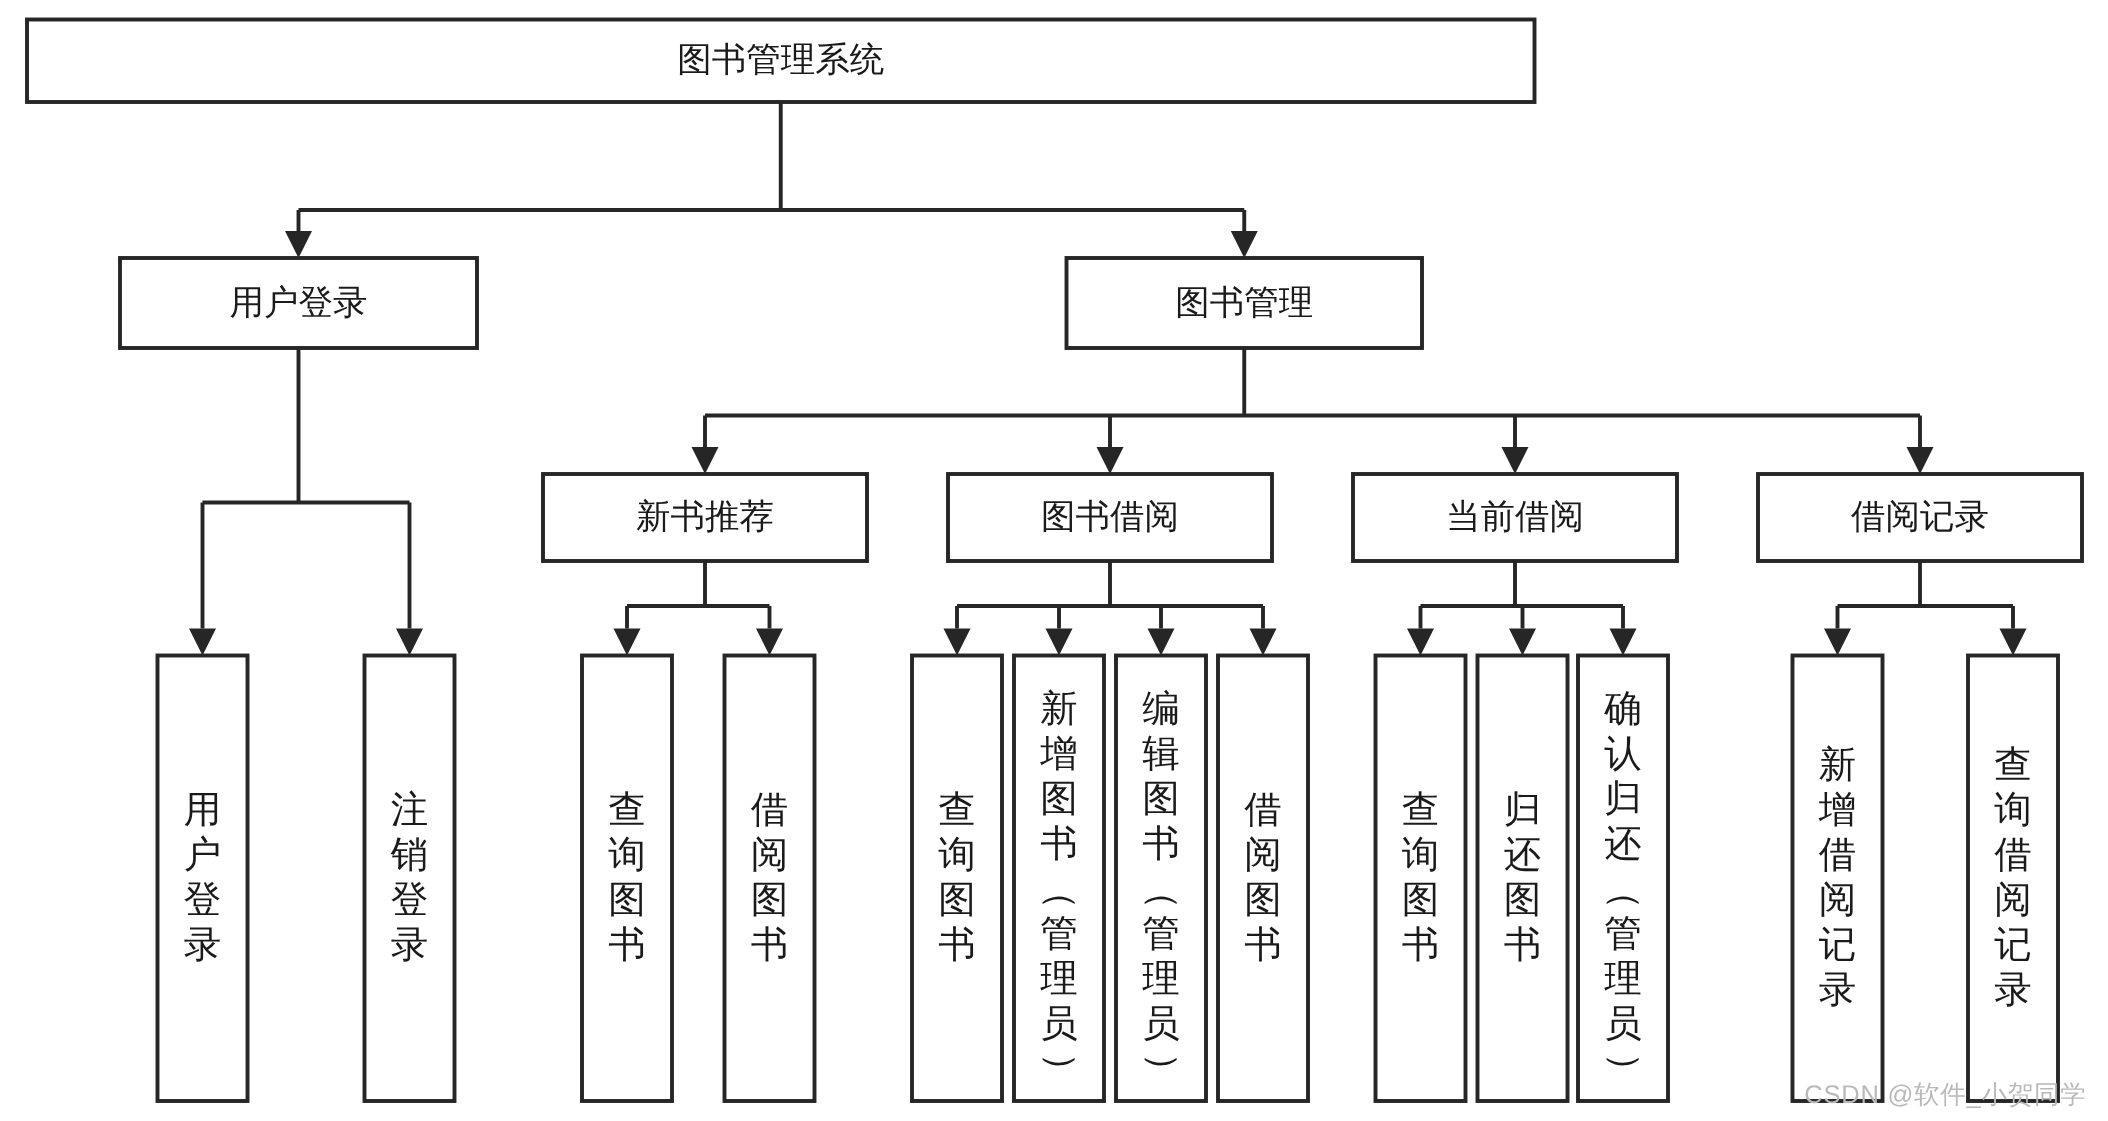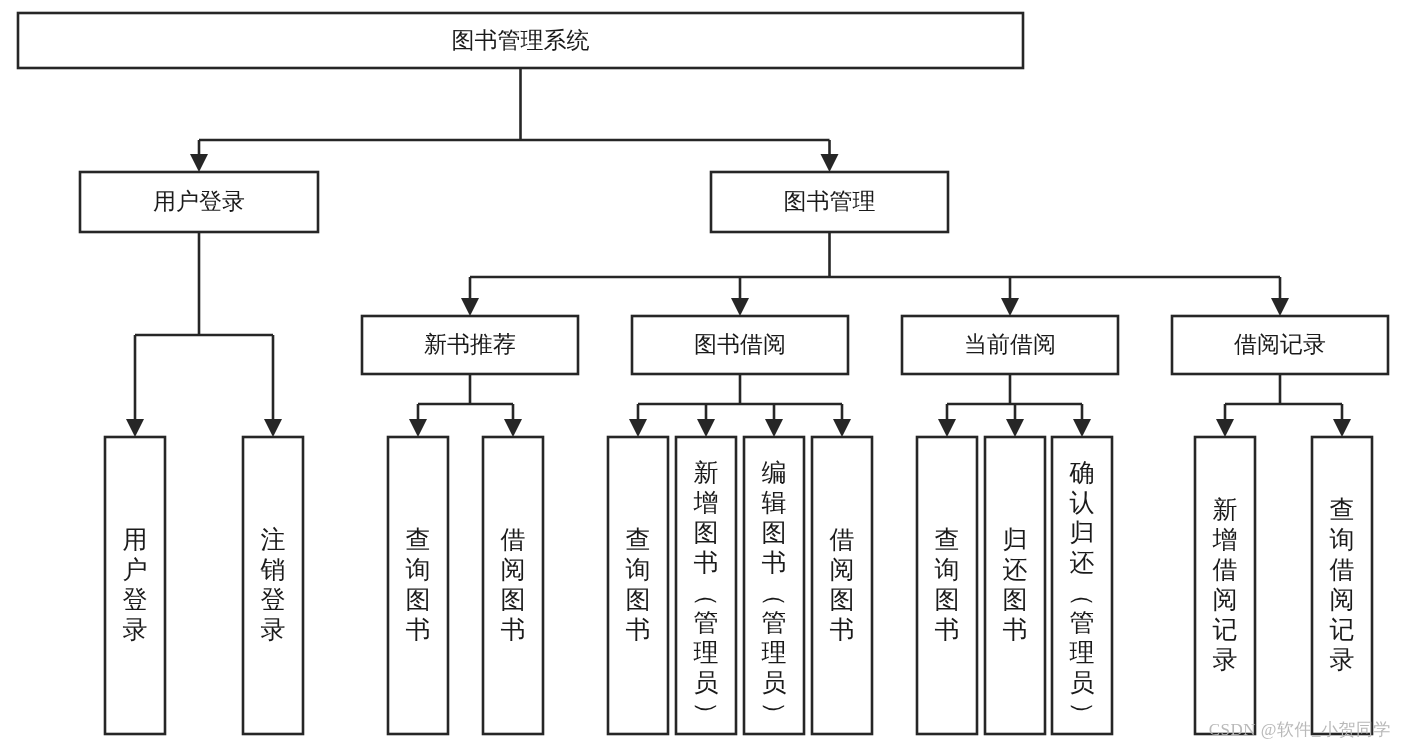--- a/index.html
+++ b/index.html
@@ -48,21 +48,21 @@
   .arrowhead {
     fill: #262626;
     stroke: none;
   }
   .watermark {
     position: absolute;
     right: 14px;
     bottom: 6px;
     font-size: 17px;
     color: #b9b9b9;
-    font-family: Liberation Serif, serif;
+    font-family: Liberation Sans, sans-serif;
     letter-spacing: 0.5px;
     white-space: nowrap;
     pointer-events: none;
   }
 </style>
 </head>
 <body>
 
 <svg id="diagram" viewBox="0 0 1405 747" xmlns="http://www.w3.org/2000/svg">
   <g id="edge-layer">

